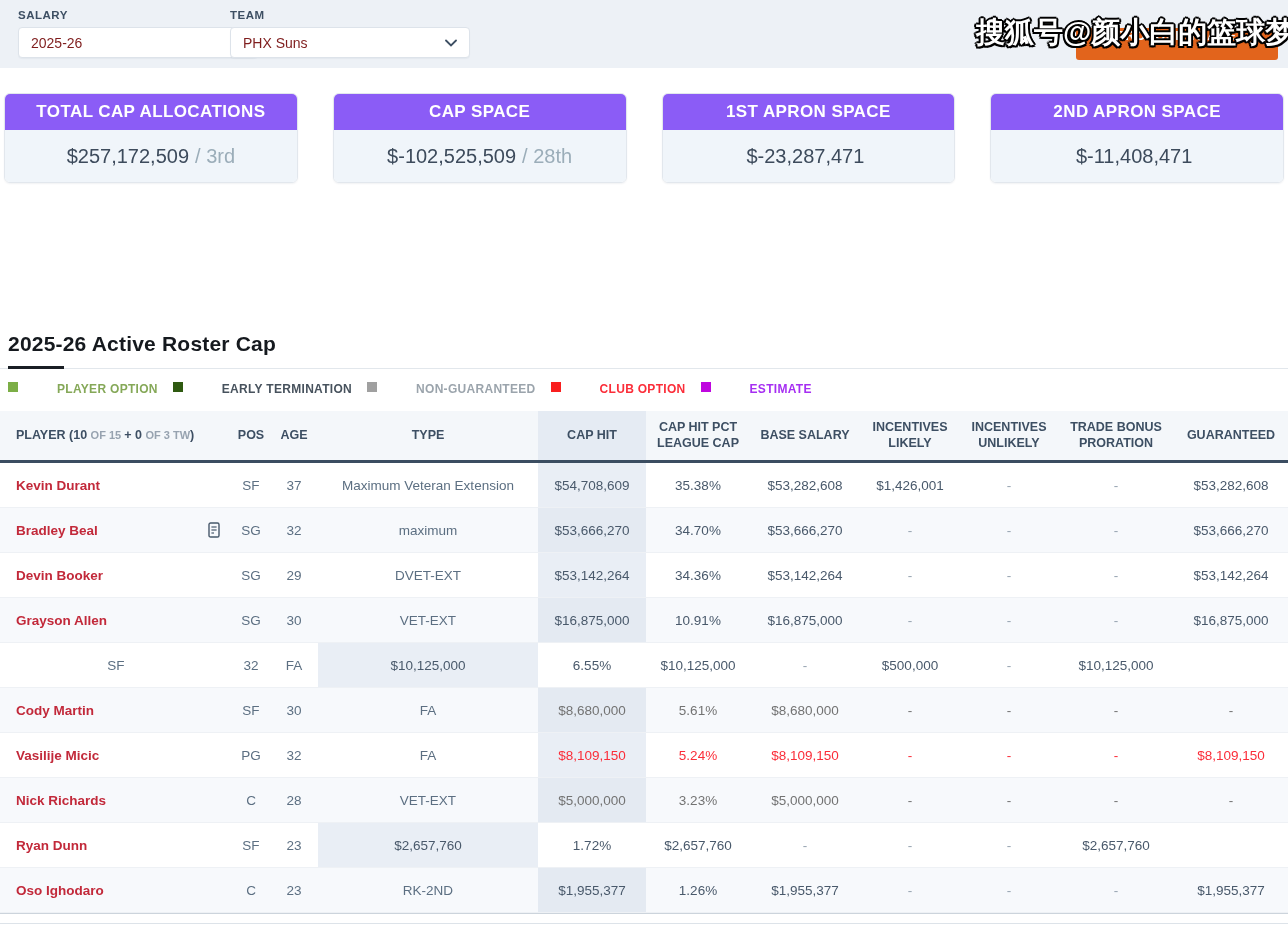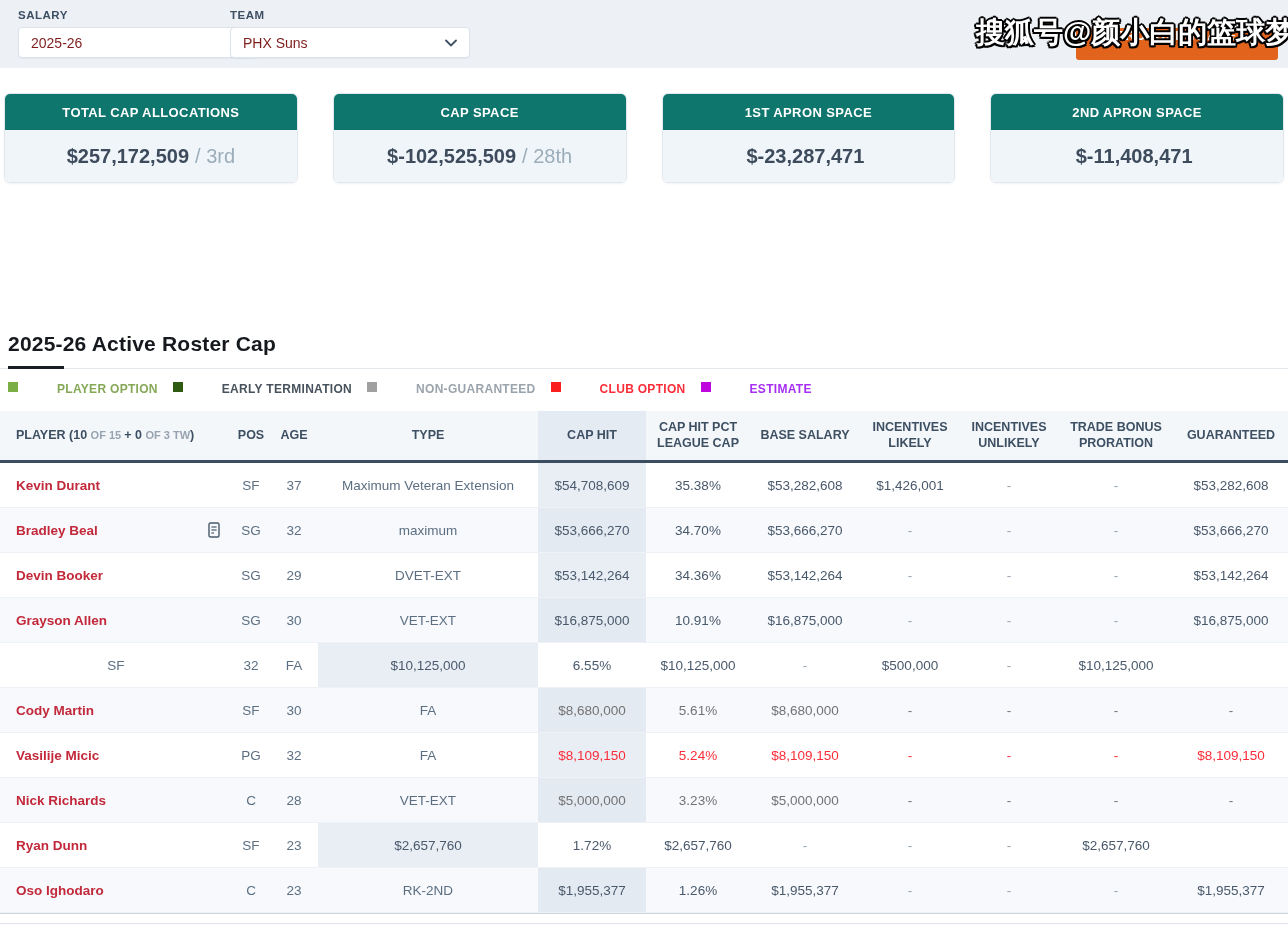--- a/index.html
+++ b/index.html
@@ -27,25 +27,25 @@
   .propose-btn { position:absolute; top:28px; right:10px; width:202px; height:32px; background:#e2641c;
     border:none; border-radius:3px; color:#fff; display:flex; align-items:flex-start; justify-content:center;
     gap:9px; font-size:13px; font-weight:bold; letter-spacing:.6px; cursor:pointer; z-index:2;
     font-family:"Liberation Sans","DejaVu Sans",sans-serif; }
   .propose-btn .arrow { font-size:16px; font-weight:bold; }
   .ball-icon { width:15px; height:15px; }
 
   
   .cards { margin:25px 4px 0 4px; display:grid; grid-template-columns:repeat(4,1fr); gap:35px; }
   .card { border:1px solid #e2e7ed; border-radius:6px; overflow:hidden; box-shadow:0 1px 2px rgba(20,40,70,.06); }
-  .card-title { height:36px; background:#0f766e; color:#fff; font-size:13px; font-weight:bold;
+  .card-title { height:36px; background:#8b5cf6; color:#fff; font-size:17px; font-weight:bold;
     letter-spacing:.4px; display:flex; align-items:center; justify-content:center; }
   .card-body { height:52px; background:#f0f5fa; display:flex; align-items:center; justify-content:center;
     font-size:20px; }
-  .card-value { color:#3d4b5c; font-weight:700; }
+  .card-value { color:#3d4b5c; font-weight:400; }
   .card-rank { color:#9badb9; font-weight:400; margin-left:6px; }
 
   
   .section-wrap { margin-top:149px; }
   .section-title { padding-left:8px; font-size:21px; font-weight:bold; color:#15191e; letter-spacing:.2px; }
   .title-divider { position:relative; margin-top:10px; height:3px; border-bottom:1px solid #e2e7ec; }
   .title-divider::before { content:''; position:absolute; left:8px; top:0; width:56px; height:3px; background:#191e24; }
 
   
   .legend { margin:13px 0 0 8px; display:flex; align-items:center; }

